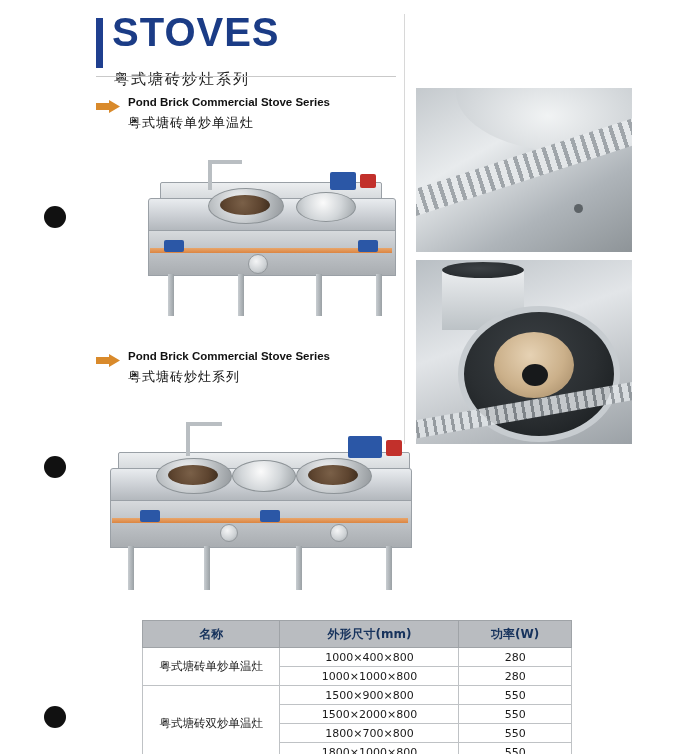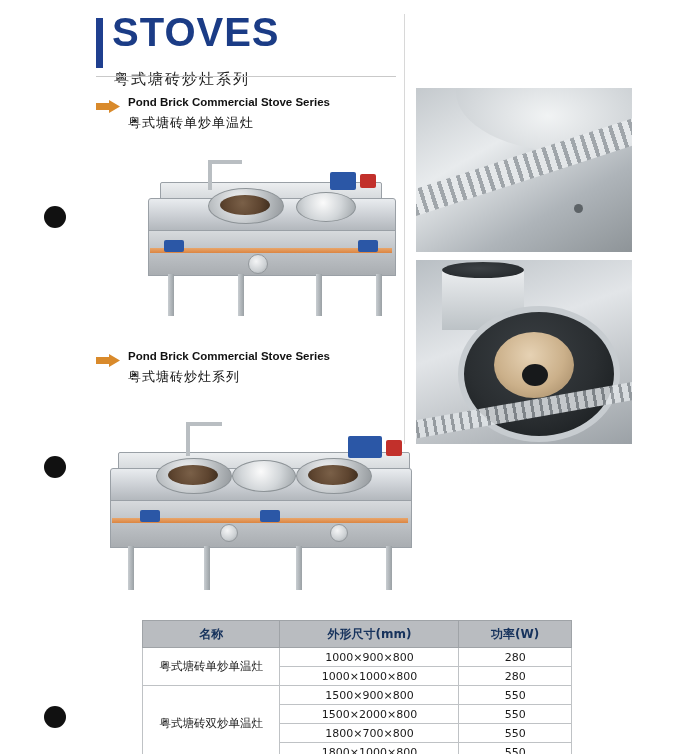--- a/index.html
+++ b/index.html
@@ -453,21 +453,21 @@
   <thead>
     <tr>
       <th class="col-name">名称</th>
       <th class="col-dim">外形尺寸(mm)</th>
       <th class="col-pw">功率(W)</th>
     </tr>
   </thead>
   <tbody>
     <tr>
       <td class="name" rowspan="2">粤式塘砖单炒单温灶</td>
-      <td>1000×900×800</td>
+      <td>1000×400×800</td>
       <td>280</td>
     </tr>
     <tr>
       <td>1000×1000×800</td>
       <td>280</td>
     </tr>
     <tr>
       <td class="name" rowspan="4">粤式塘砖双炒单温灶</td>
       <td>1500×900×800</td>
       <td>550</td>

